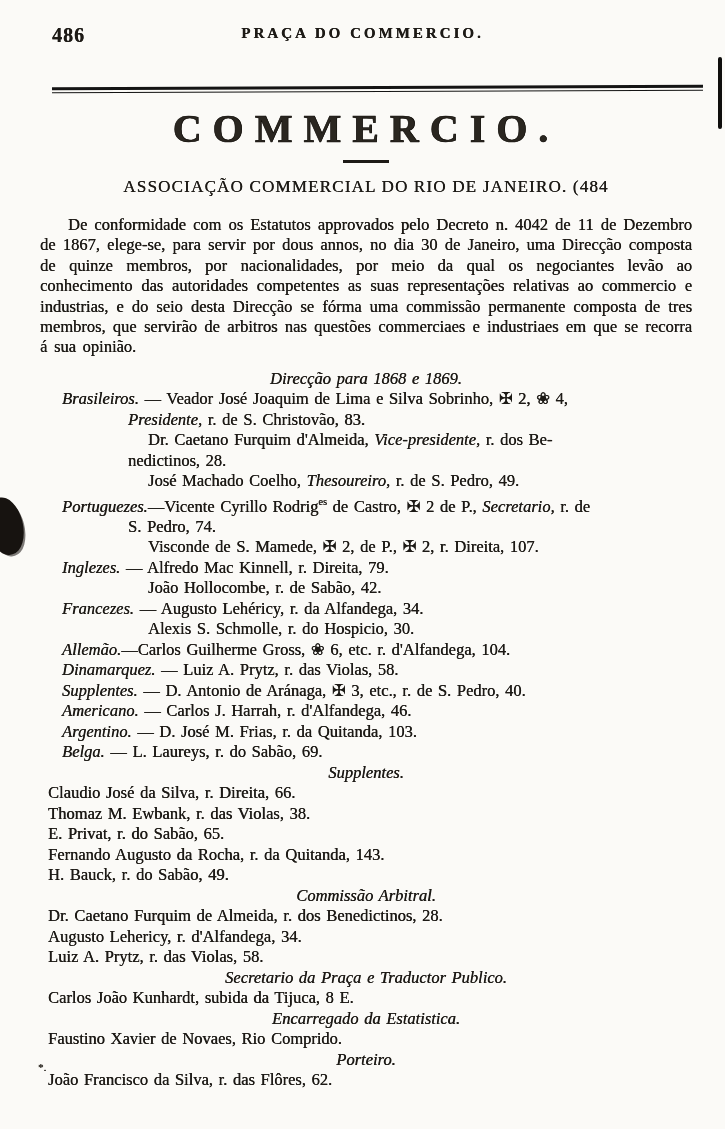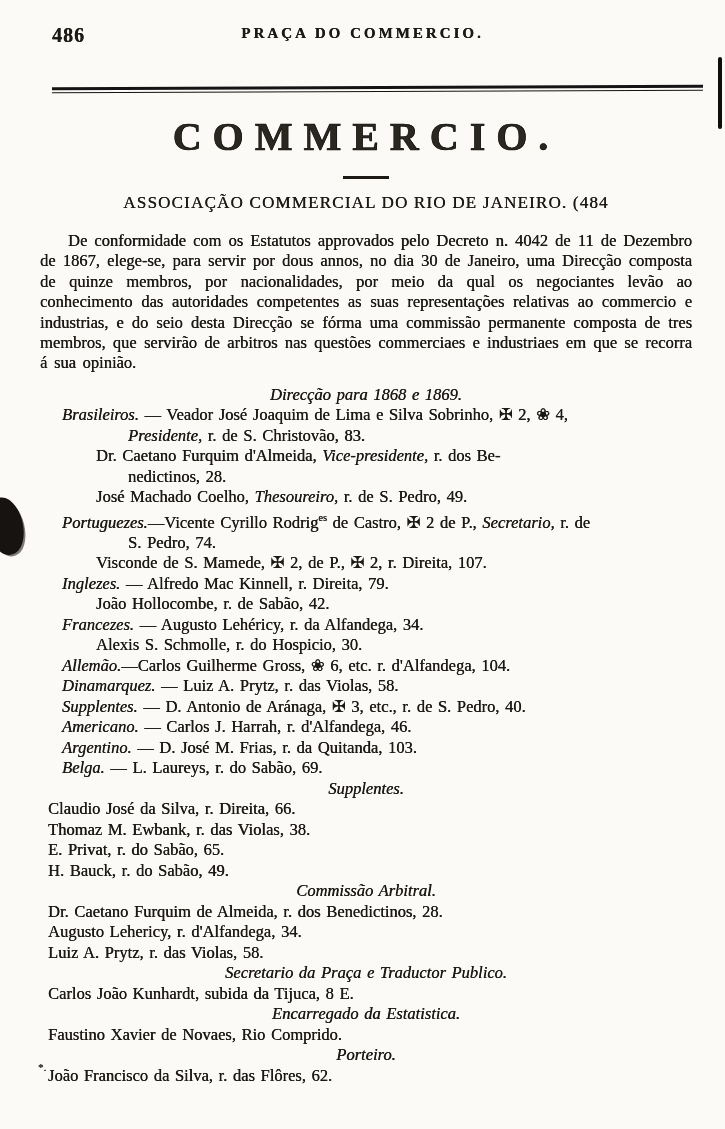--- a/index.html
+++ b/index.html
@@ -23,41 +23,41 @@
     text-align:center;
     font-size:15px;font-weight:bold;letter-spacing:3px;
   }
   .double-rule{
     position:absolute;left:52px;top:86px;width:651px;height:2px;
     border-top:3px solid #141414;border-bottom:1px solid #141414;
     transform:rotate(-0.2deg);
   }
   .content{position:absolute;left:40px;right:33px;top:98px;}
   .page-title{
-    margin:16px;text-align:center;
+    margin:8px;text-align:center;
     font-size:40px;line-height:46px;font-weight:bold;letter-spacing:11px;
     -webkit-text-stroke:0.6px #14110d;
     color:#2a2620;
   }
   .title-dash{width:46px;height:3px;background:#1d1a16;margin:8px auto 4px auto;}
   .section-heading{
     margin:14px 0 0 0;text-align:center;
     font-size:17px;font-weight:normal;letter-spacing:1.2px;
   }
   .intro{
     margin:18px 0 0 0;
     font-size:16.5px;line-height:20.4px;
     text-align:justify;text-indent:28px;
     word-spacing:2.5px;
   }
   .directory{margin-top:11px;font-size:16.5px;line-height:20.5px;}
   .line{white-space:nowrap;word-spacing:1.5px;}
   .line.center{text-align:center;white-space:normal;font-style:italic;}
   .line.nat{margin-left:22px;}
-  .line.member{margin-left:56px;font-family:Liberation Serif, serif;}
+  .line.member{margin-left:108px;}
   .line.cont{margin-left:88px;}
   .line.plain{margin-left:8px;}
   .it{font-style:italic;}
   .sup{vertical-align:super;font-size:0.62em;letter-spacing:0;}
   .ink-blot{
     position:absolute;left:-11px;top:497px;width:34px;height:58px;
     background:#171310;
     border-radius:48% 52% 55% 45%;
     transform:rotate(-14deg);
     box-shadow:2px 3px 0 -1px rgba(23,19,16,0.55);
@@ -102,20 +102,21 @@
         <div class="line nat"><span class="it">Allemão.</span><span>—Carlos Guilherme Gross, ❀ 6, etc. r. d'Alfandega, 104.</span></div>
         <div class="line nat"><span class="it">Dinamarquez.</span><span> — Luiz A. Prytz, r. das Violas, 58.</span></div>
         <div class="line nat"><span class="it">Supplentes.</span><span> — D. Antonio de Aránaga, ✠ 3, etc., r. de S. Pedro, 40.</span></div>
         <div class="line nat"><span class="it">Americano.</span><span> — Carlos J. Harrah, r. d'Alfandega, 46.</span></div>
         <div class="line nat"><span class="it">Argentino.</span><span> — D. José M. Frias, r. da Quitanda, 103.</span></div>
         <div class="line nat"><span class="it">Belga.</span><span> — L. Laureys, r. do Sabão, 69.</span></div>
         <div class="line center"><span class="it">Supplentes.</span></div>
         <div class="line plain"><span>Claudio José da Silva, r. Direita, 66.</span></div>
         <div class="line plain"><span>Thomaz M. Ewbank, r. das Violas, 38.</span></div>
         <div class="line plain"><span>E. Privat, r. do Sabão, 65.</span></div>
+        <div class="line plain"><span>Fernando Augusto da Rocha, r. da Quitanda, 143.</span></div>
         <div class="line plain"><span>H. Bauck, r. do Sabão, 49.</span></div>
         <div class="line center"><span class="it">Commissão Arbitral.</span></div>
         <div class="line plain"><span>Dr. Caetano Furquim de Almeida, r. dos Benedictinos, 28.</span></div>
         <div class="line plain"><span>Augusto Lehericy, r. d'Alfandega, 34.</span></div>
         <div class="line plain"><span>Luiz A. Prytz, r. das Violas, 58.</span></div>
         <div class="line center"><span class="it">Secretario da Praça e Traductor Publico.</span></div>
         <div class="line plain"><span>Carlos João Kunhardt, subida da Tijuca, 8 E.</span></div>
         <div class="line center"><span class="it">Encarregado da Estatistica.</span></div>
         <div class="line plain"><span>Faustino Xavier de Novaes, Rio Comprido.</span></div>
         <div class="line center"><span class="it">Porteiro.</span></div>

